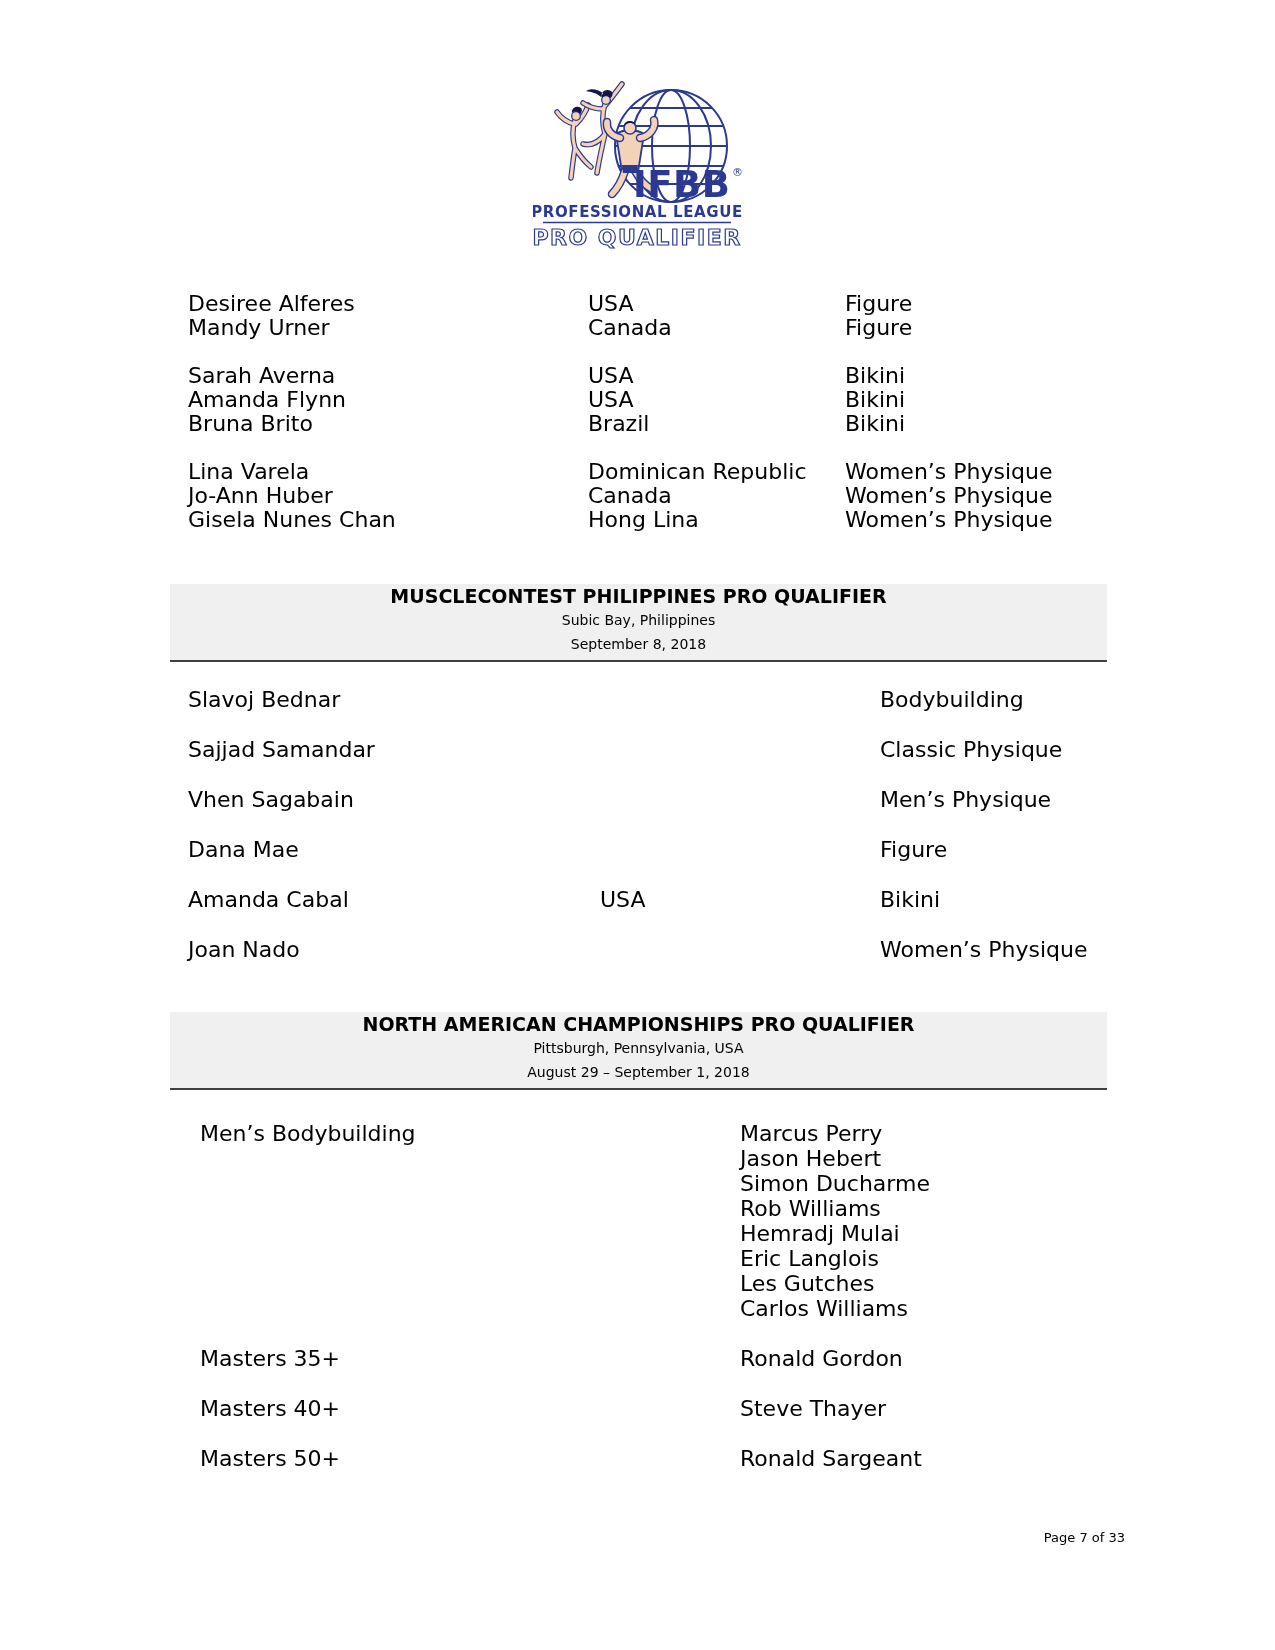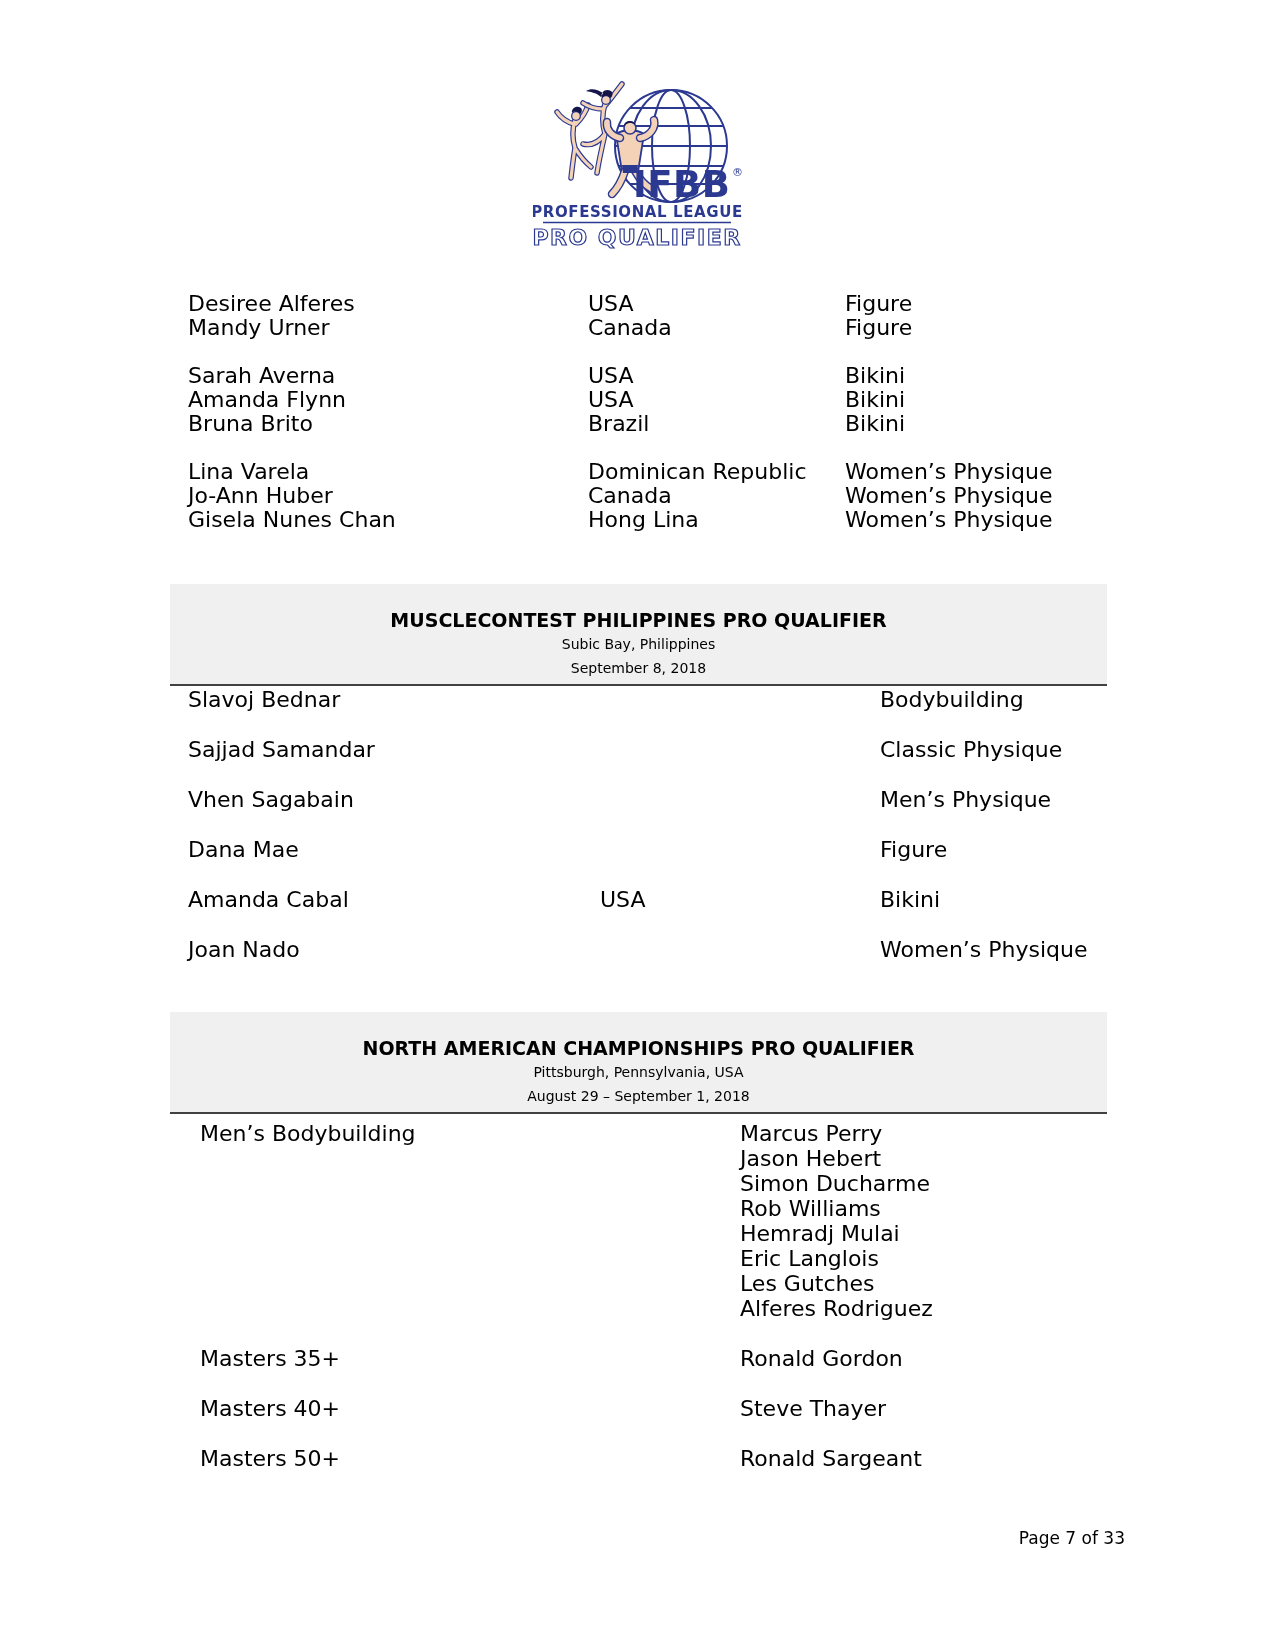--- a/index.html
+++ b/index.html
@@ -35,36 +35,36 @@
   #ph-table{left:188px;top:688px;width:940px;}
   #ph-table .arow{margin-bottom:26px;}
   #ph-table .col-country{left:412px;}
   #ph-table .col-division{left:692px;}
   
   .band{
     position:absolute;left:170px;width:937px;height:76px;
     background:var(--band-bg);
     border-bottom:2px solid var(--rule);
     text-align:center;
-    padding-top:24px;box-sizing:content-box;
+    padding-top:0;box-sizing:content-box;
   }
   .band .line{line-height:24px;font-size:14px;}
   .band .title{font-weight:bold;font-size:19px;}
   #band-1{top:584px;}
   #band-2{top:1012px;}
   
   #na-table{left:188px;top:1121px;width:940px;}
   .nagroup{position:relative;margin-bottom:25px;}
   .cat-label{position:absolute;left:12px;top:0;line-height:25px;white-space:nowrap;}
   .cat-names{margin-left:552px;}
   .cat-names div{line-height:25px;white-space:nowrap;}
   
   .footer{
     position:absolute;top:1528px;right:150px;
-    font-size:17px;line-height:20px;
+    font-size:13px;line-height:20px;
   }
 </style>
 </head>
 <body>
 
 <div class="page">
 
   <div class="logo">
     <svg width="210" height="186" viewBox="0 0 210 186">
 
@@ -215,21 +215,21 @@
       <div class="nagroup">
         <div class="cat-label">Men’s Bodybuilding</div>
         <div class="cat-names">
           <div>Marcus Perry</div>
           <div>Jason Hebert</div>
           <div>Simon Ducharme</div>
           <div>Rob Williams</div>
           <div>Hemradj Mulai</div>
           <div>Eric Langlois</div>
           <div>Les Gutches</div>
-          <div>Alferes Rodriguez</div>
+          <div>Carlos Williams</div>
         </div>
       </div>
       <div class="nagroup">
         <div class="cat-label">Masters 35+</div>
         <div class="cat-names">
           <div>Ronald Gordon</div>
         </div>
       </div>
       <div class="nagroup">
         <div class="cat-label">Masters 40+</div>

